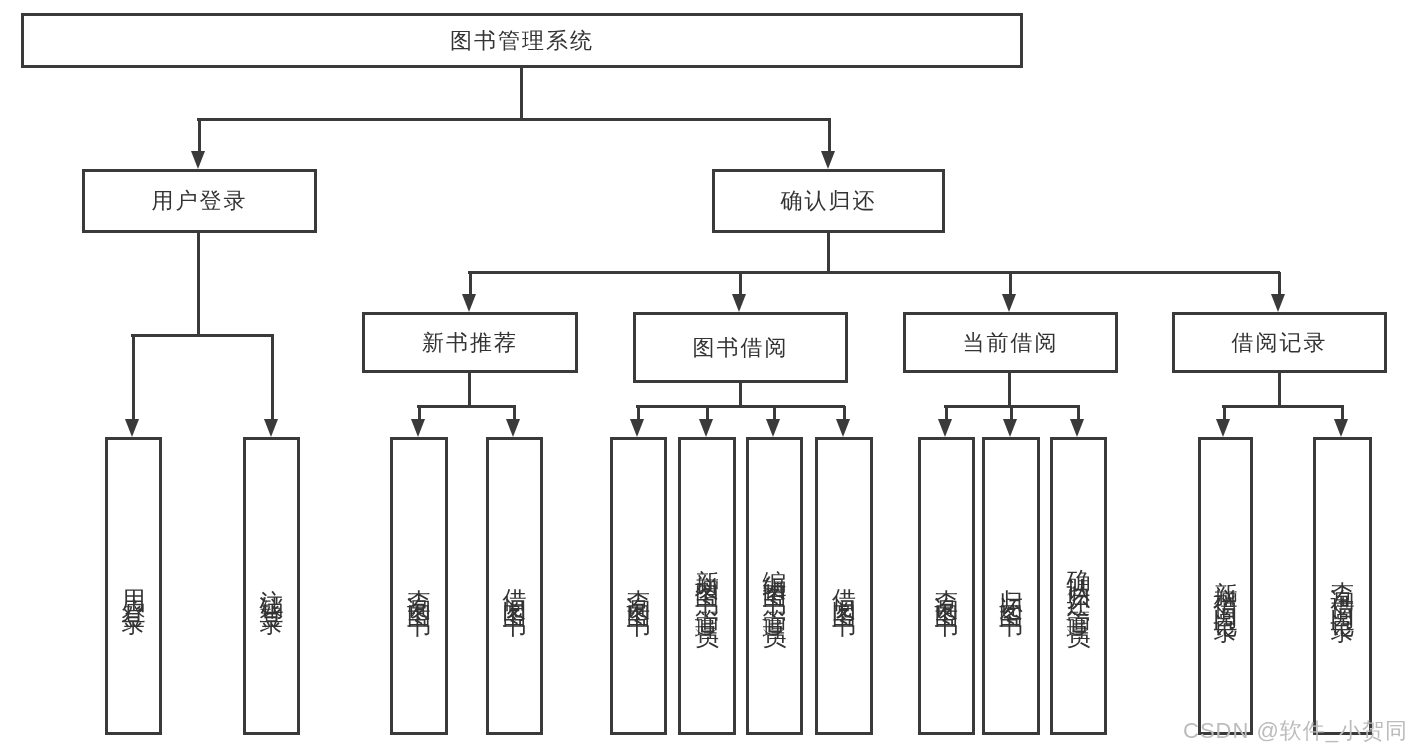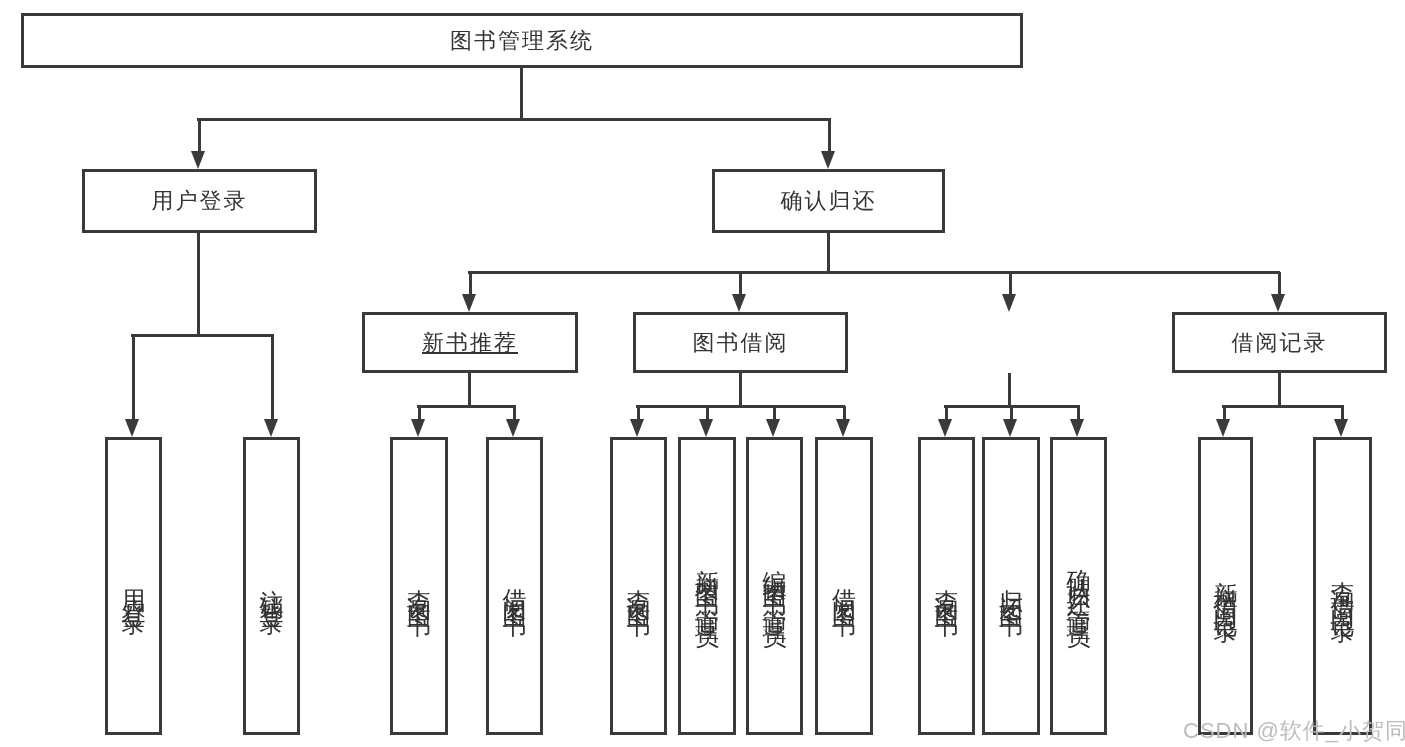--- a/index.html
+++ b/index.html
@@ -90,25 +90,28 @@
     <div class="arrow-head" style="left: 1333.5px; top: 419px;"></div>
     <div class="node hbox" style="left: 21px; top: 13px; width: 1002px; height: 55px;">
       <span class="lbl">图书管理系统</span>
     </div>
     <div class="node hbox" style="left: 82px; top: 169px; width: 235px; height: 64px;">
       <span class="lbl">用户登录</span>
     </div>
     <div class="node hbox" style="left: 712px; top: 169px; width: 233px; height: 64px;">
       <span class="lbl">确认归还</span>
     </div>
-    <div class="node hbox" style="left: 362px; top: 312px; width: 216px; height: 61px; text-decoration: underline;">
+    <div class="node hbox" style="left: 362px; top: 312px; width: 216px; height: 61px;">
       <span class="lbl">新书推荐</span>
     </div>
-    <div class="node hbox" style="left: 633px; top: 312px; width: 215px; height: 61px;">
+    <div class="node hbox" style="left: 633px; top: 312px; width: 215px; height: 71px;">
       <span class="lbl">图书借阅</span>
+    </div>
+    <div class="node hbox" style="left: 903px; top: 312px; width: 215px; height: 61px;">
+      <span class="lbl">当前借阅</span>
     </div>
     <div class="node hbox" style="left: 1172px; top: 312px; width: 215px; height: 61px;">
       <span class="lbl">借阅记录</span>
     </div>
     <div class="node vbox" style="left: 105px; top: 437px; width: 57px; height: 298px;">
       <span class="lbl">用户登录</span>
     </div>
     <div class="node vbox" style="left: 243px; top: 437px; width: 57px; height: 298px;">
       <span class="lbl">注销登录</span>
     </div>

